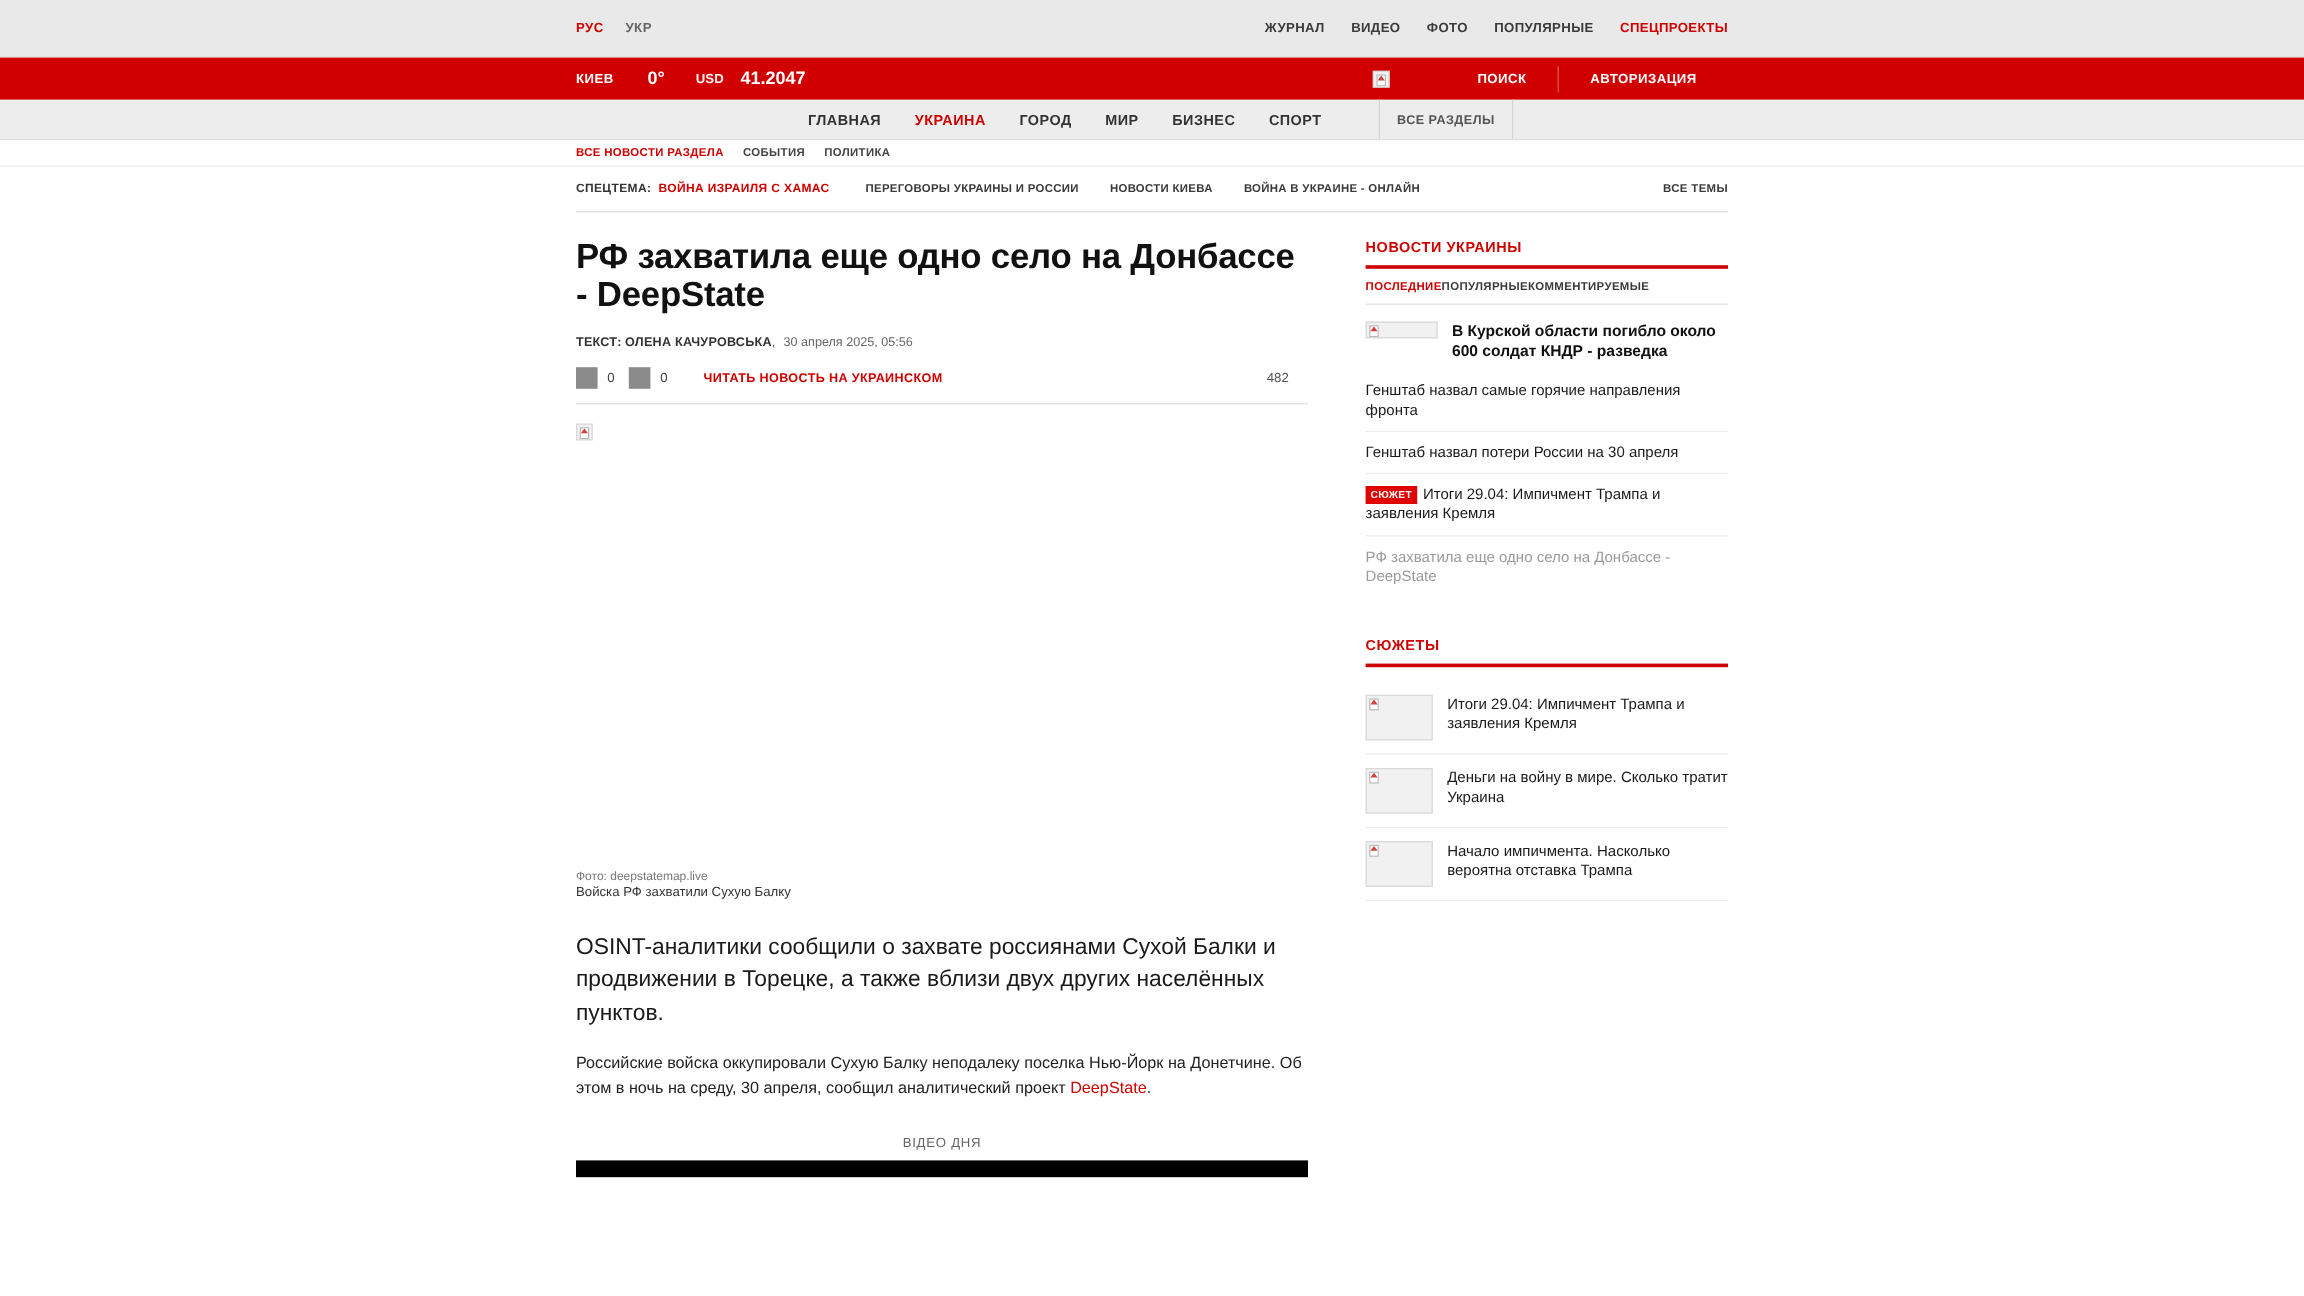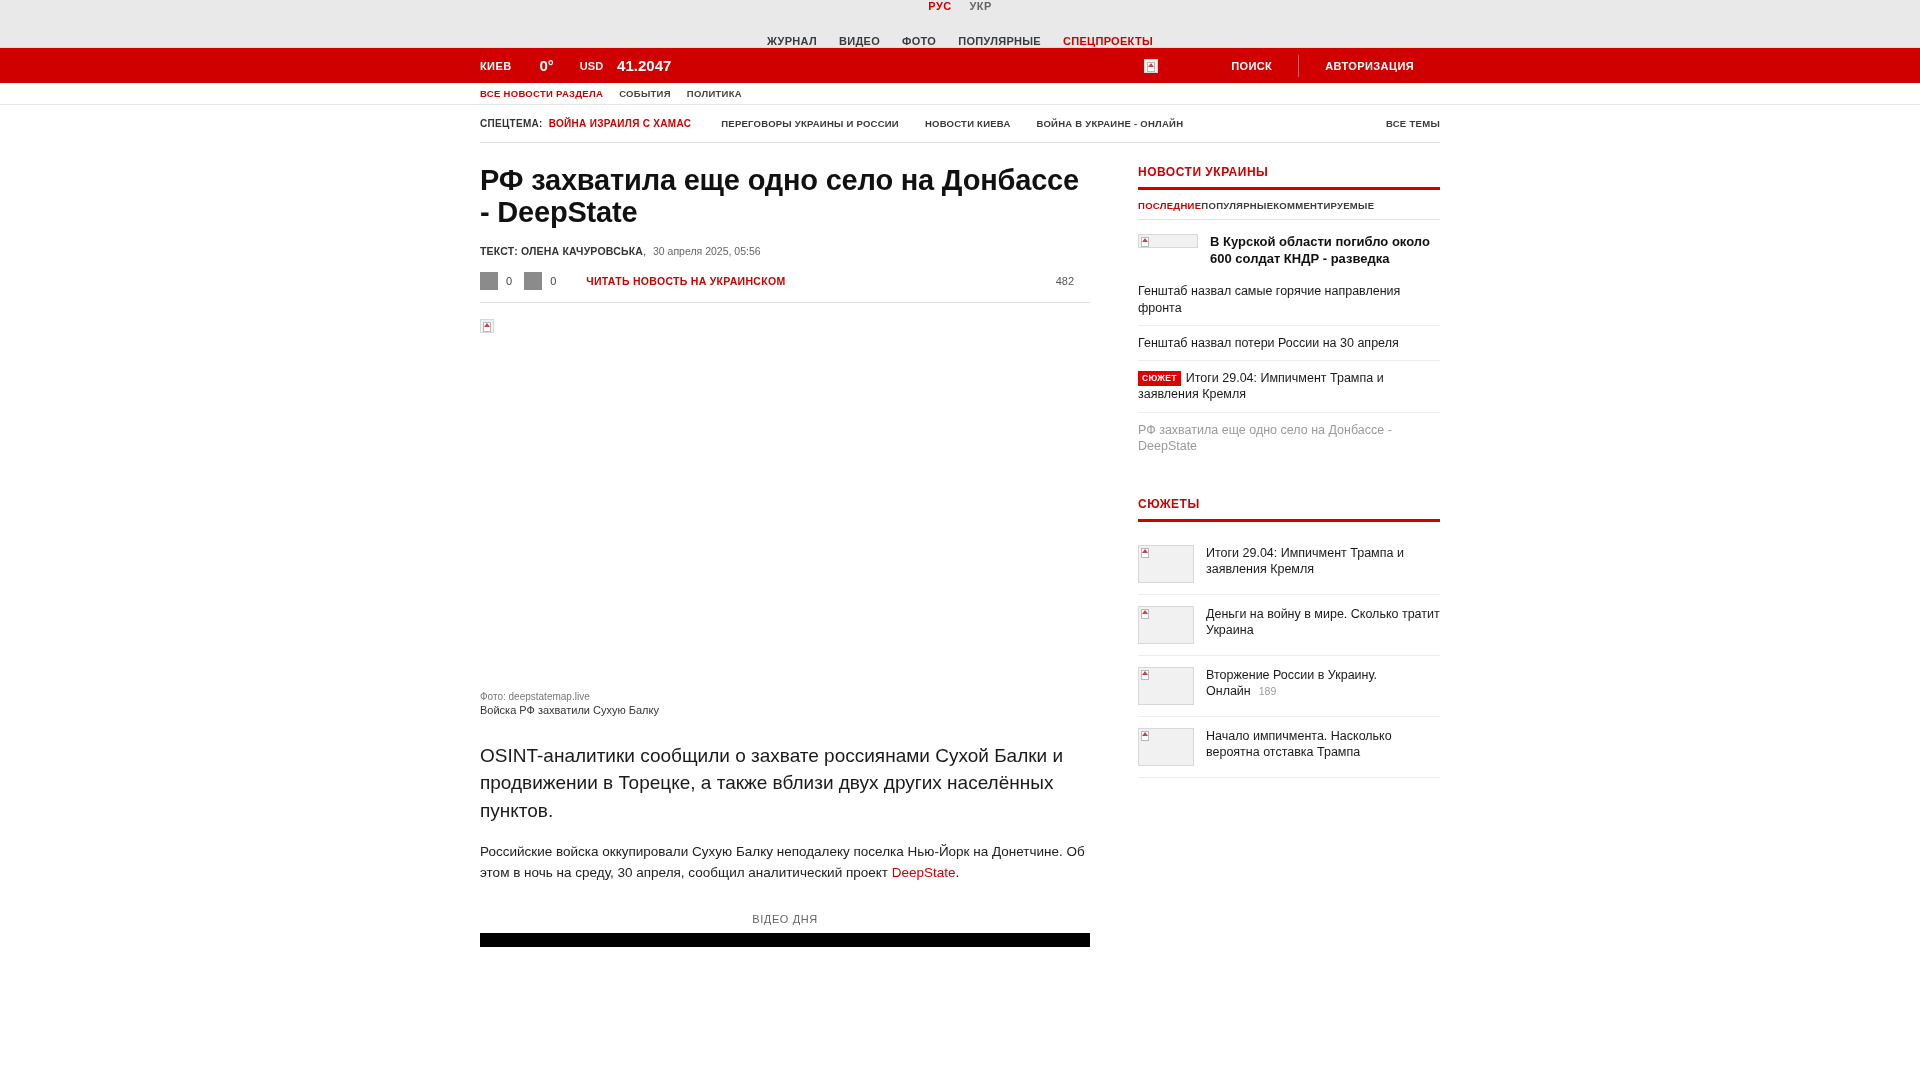--- a/index.html
+++ b/index.html
@@ -20,21 +20,20 @@
     align-items: center;
     border-bottom: 1px solid #dcdcdc;
   }
   .topbar-inner {
     width: 960px;
     margin: 0 auto;
     display: flex;
     align-items: center;
     justify-content: space-between;
     height: 100%;
-    flex-direction: column;
   }
   .lang-group { display: flex; gap: 18px; align-items: center; }
   .lang {
     font-size: 11px; font-weight: bold; letter-spacing: .4px;
     color: #cf0000; text-decoration: none;
   }
   .lang.inactive { color: #666; }
   .top-links { display: flex; gap: 22px; align-items: center; }
   .top-links a {
     font-size: 11px; font-weight: bold; letter-spacing: .3px;
@@ -304,20 +303,31 @@
       <span class="logo-slot broken-img"></span>
 
       <div class="header-right">
         <a href="#">ПОИСК</a>
         <span class="hdr-div"></span>
         <a href="#">АВТОРИЗАЦИЯ</a>
       </div>
     </div>
   </div>
 
+  <div class="nav">
+    <div class="nav-inner">
+      <a href="#">ГЛАВНАЯ</a>
+      <a href="#" class="active">УКРАИНА</a>
+      <a href="#">ГОРОД</a>
+      <a href="#">МИР</a>
+      <a href="#">БИЗНЕС</a>
+      <a href="#">СПОРТ</a>
+      <a href="#" class="all-sections">ВСЕ РАЗДЕЛЫ</a>
+    </div>
+  </div>
 
   <div class="subnav">
     <div class="subnav-inner">
       <a href="#" class="accent">ВСЕ НОВОСТИ РАЗДЕЛА</a>
       <a href="#">СОБЫТИЯ</a>
       <a href="#">ПОЛИТИКА</a>
     </div>
   </div>
 
   <div class="spec">
@@ -400,22 +410,18 @@
       <div class="story">
         <span class="sthumb broken-img"></span>
         <span class="stext">Итоги 29.04: Импичмент Трампа и заявления Кремля</span>
       </div>
       <div class="story">
         <span class="sthumb broken-img"></span>
         <span class="stext">Деньги на войну в мире. Сколько тратит Украина</span>
       </div>
       <div class="story">
         <span class="sthumb broken-img"></span>
-        <span class="stext"><span>Вторжение России в Украину. Онлайн</span><span class="scount">189</span></span>
-      </div>
-      <div class="story">
-        <span class="sthumb broken-img"></span>
         <span class="stext">Начало импичмента. Насколько вероятна отставка Трампа</span>
       </div>
 
     </div>
   </div>
 </div>
 
 </body></html>

